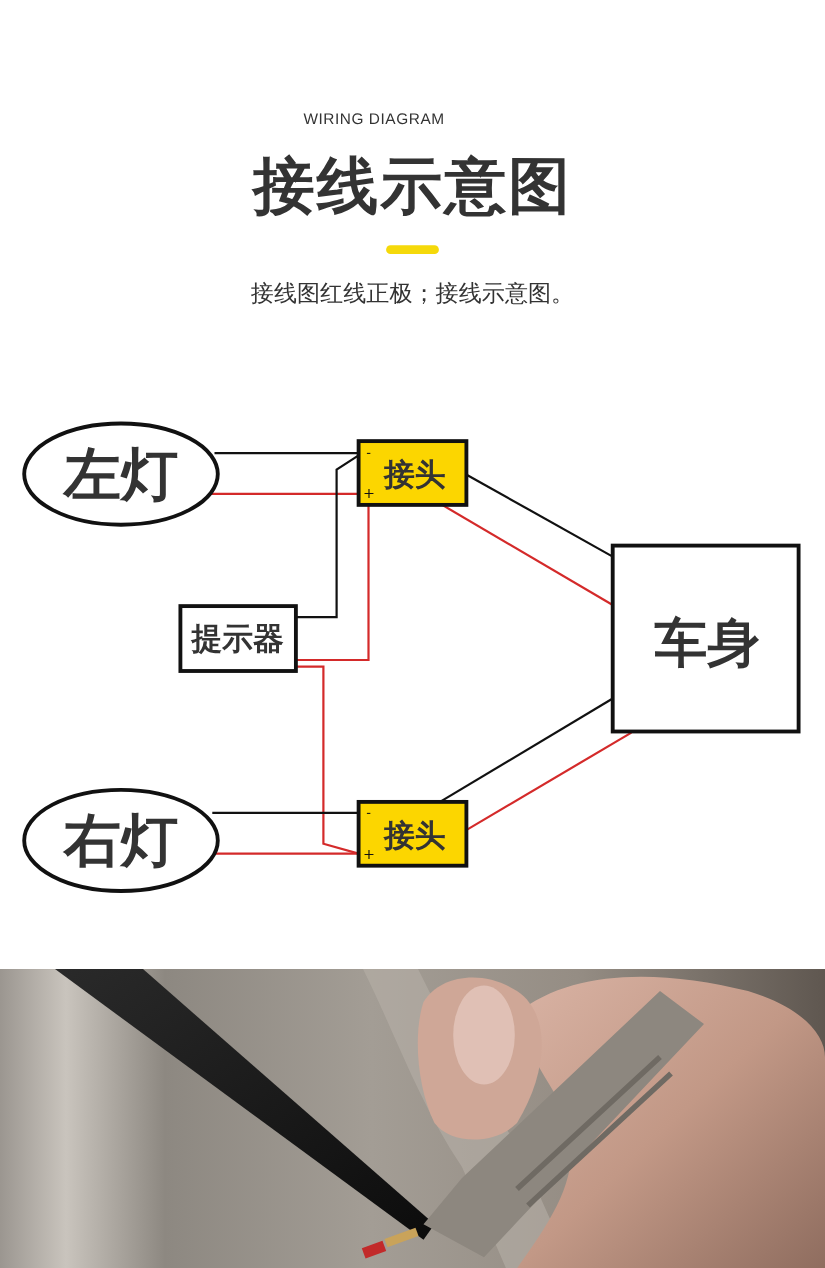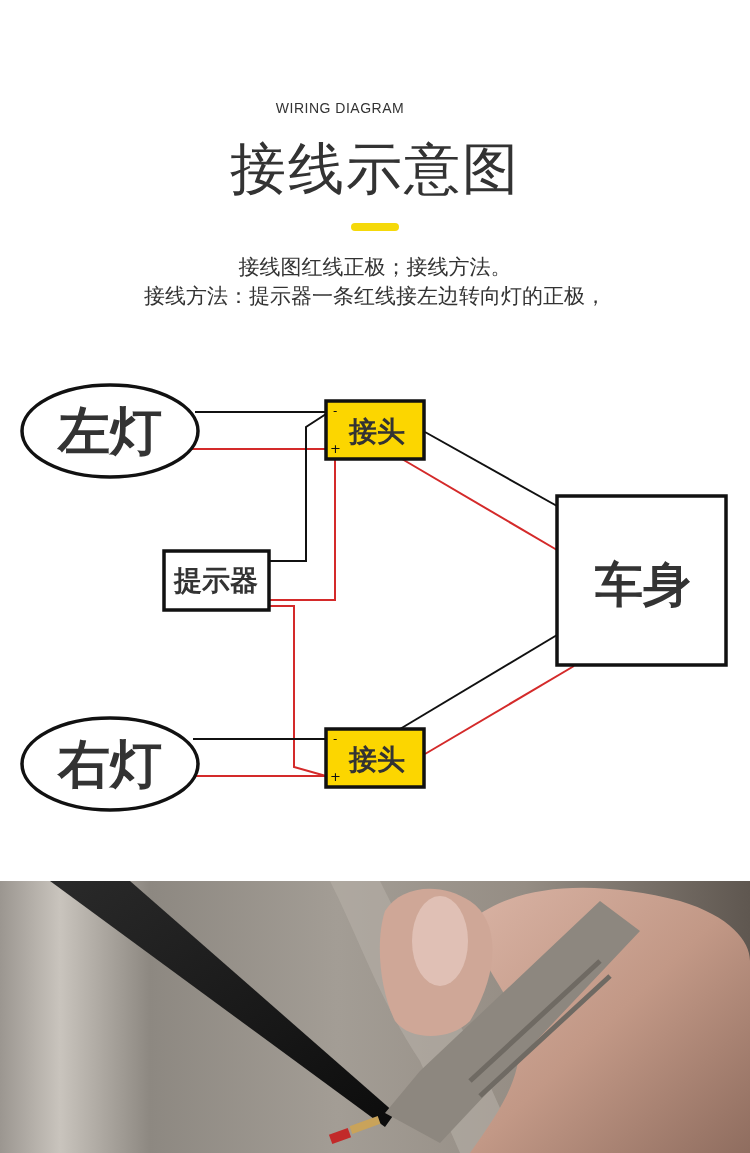--- a/index.html
+++ b/index.html
@@ -2,41 +2,40 @@
 <html><head>
 <meta charset="utf-8">
 <style>
   html, body { margin: 0; padding: 0; background: #ffffff; }
   body { width: 750px; height: 1153px; position: relative; overflow: hidden;
          font-family: "DejaVu Sans", "Liberation Sans", sans-serif; color: #333333; }
   .subtitle-en { position: absolute; top: 100px; left: 0; width: 680px; text-align: center;
                  font-family: "Liberation Sans", sans-serif; font-size: 14px; letter-spacing: 0.5px;
                  color: #333333; font-weight: 500; }
   .title-cn { position: absolute; top: 132px; left: 0; width: 750px; text-align: center;
-              font-size: 56px; font-weight: normal; color: #333333; letter-spacing: 2px; }
+              font-size: 56px; font-weight: bold; color: #333333; letter-spacing: 2px; }
   .accent-bar { position: absolute; top: 223px; left: 351px; width: 48px; height: 8px;
                 border-radius: 4px; background: #f5d90a; }
   .desc { position: absolute; top: 253px; left: 0; width: 750px; text-align: center;
           font-size: 21px; line-height: 29px; color: #333333; }
   .desc div { white-space: nowrap; }
   .diagram { position: absolute; top: 370px; left: 0; width: 646px; height: 450px; }
   .diagram svg { display: block; }
   .photo { position: absolute; top: 881px; left: 0; width: 750px; height: 272px; overflow: hidden;
            background: linear-gradient(90deg, #8a8682 0%, #a9a39c 12%, #807b75 30%, #9a948c 48%, #a29b93 62%, #6b625a 100%); }
 </style>
 </head>
 <body>
 
 <div class="subtitle-en">WIRING DIAGRAM</div>
 <div class="title-cn">接线示意图</div>
 <div class="accent-bar"></div>
 
 <div class="desc">
-  <div>接线图红线正极；接线方法。</div>
-  <div>接线方法：提示器一条红线接左边转向灯的正极，</div>
+  <div>接线图红线正极；接线示意图。</div>
 </div>
 
 <div class="diagram">
   <svg width="750" height="450" viewBox="0 370 750 450" xmlns="http://www.w3.org/2000/svg">
 
     <g fill="none" stroke-width="2">
 
       <line x1="195" y1="412" x2="326" y2="412" stroke="#111111"></line>
       <line x1="192" y1="449" x2="326" y2="449" stroke="#d42a2a"></line>
 

